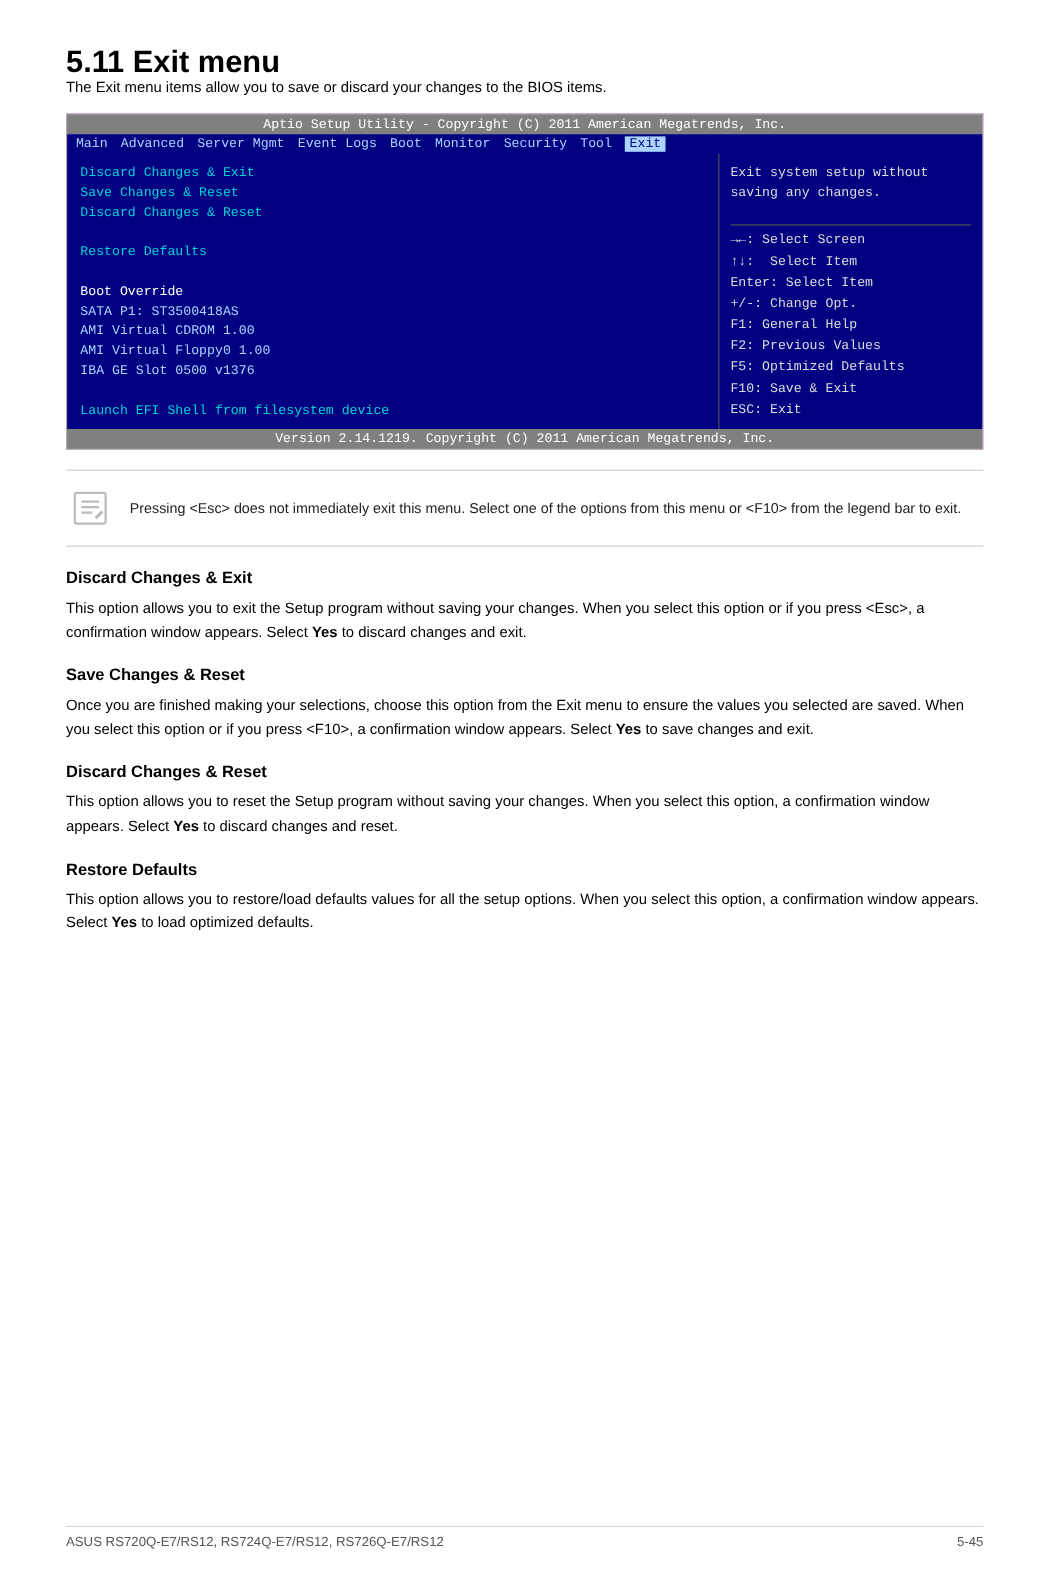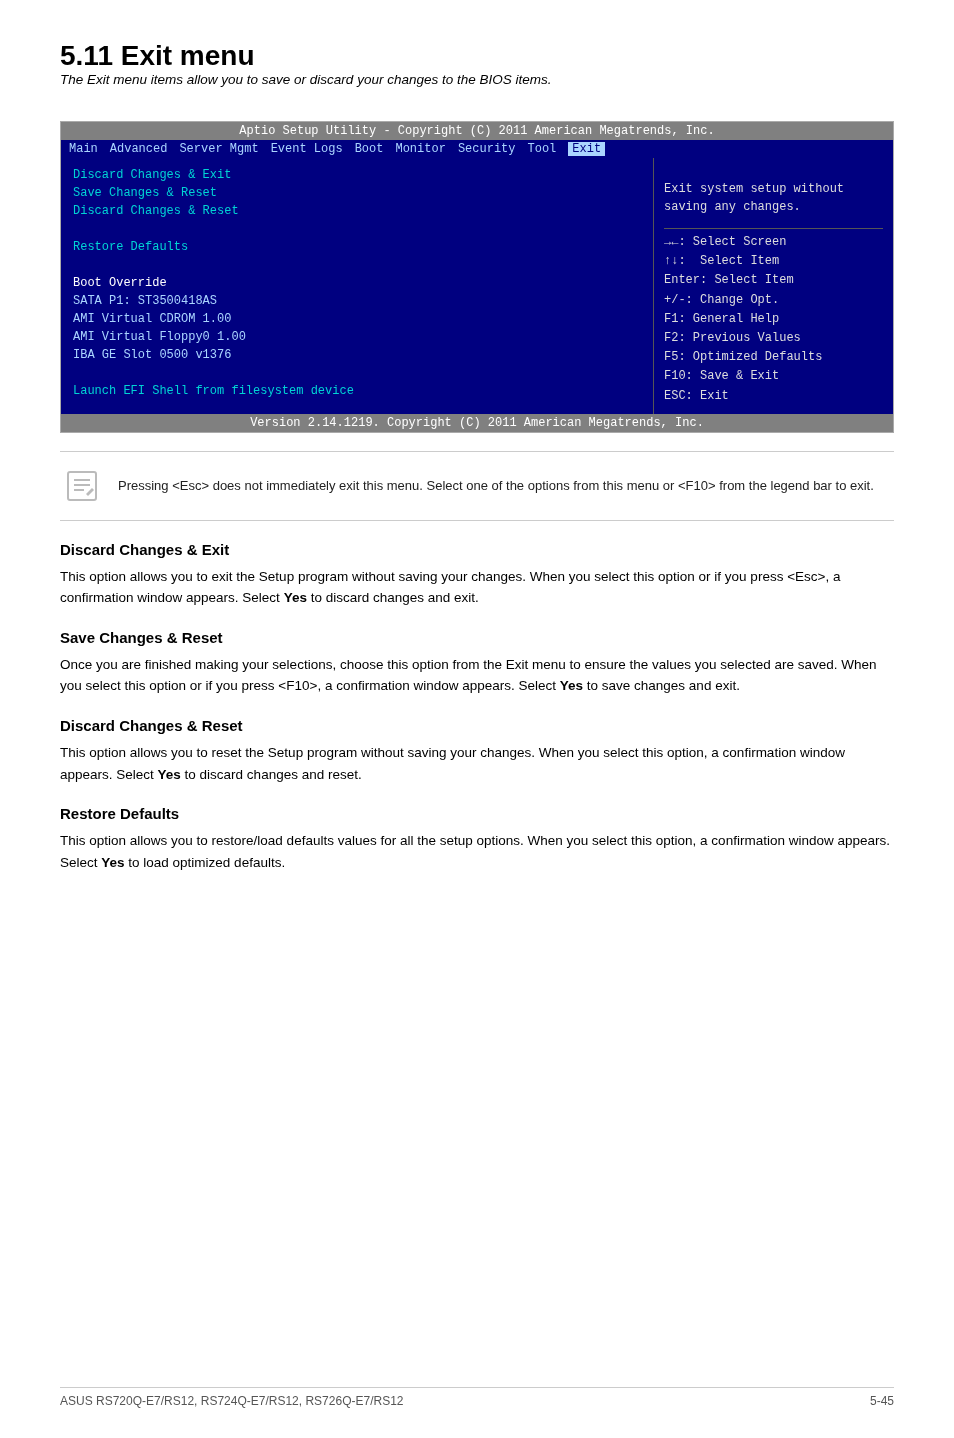--- a/index.html
+++ b/index.html
@@ -15,23 +15,22 @@
 
     .page-title {
       font-size: 28px;
       font-weight: bold;
       margin-bottom: 0;
       color: #000;
     }
 
     .page-subtitle {
       font-size: 13.5px;
-      margin-bottom: 34px;
-      color: #000;
-      font-style: italic;
+      margin-bottom: 16px;
+      color: #000;
     }
 
     
     .bios-terminal {
       border: 1px solid #aaa;
       background: #f0abfc;
       color: #ddd;
       font-family: 'Courier New', Courier, monospace;
       font-size: 12px;
       width: 100%;
@@ -91,21 +90,20 @@
       display: flex;
       flex-direction: column;
       gap: 0;
       border-left: 1px solid #555;
     }
 
     .bios-right-top {
       color: #ddd;
       line-height: 1.5;
       margin-bottom: 8px;
-      margin-top: 14px;
     }
 
     .bios-right-bottom {
       color: #ddd;
       line-height: 1.6;
       margin-top: auto;
     }
 
     .bios-left .menu-item {
       color: #00d4d4;

